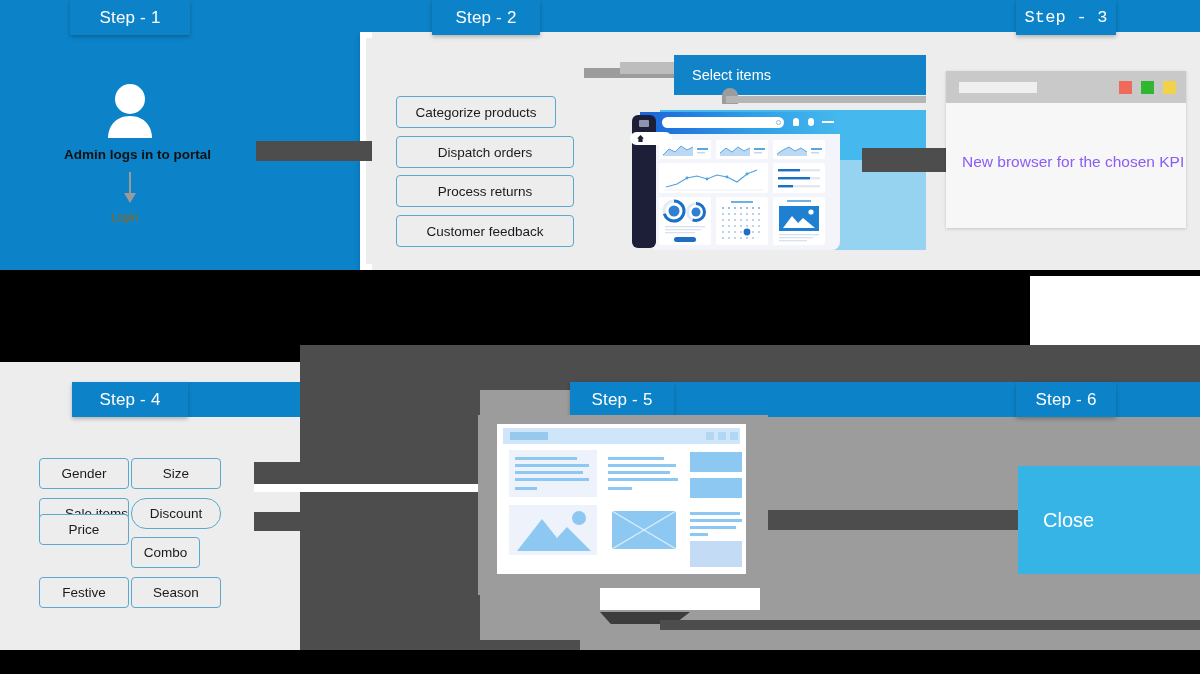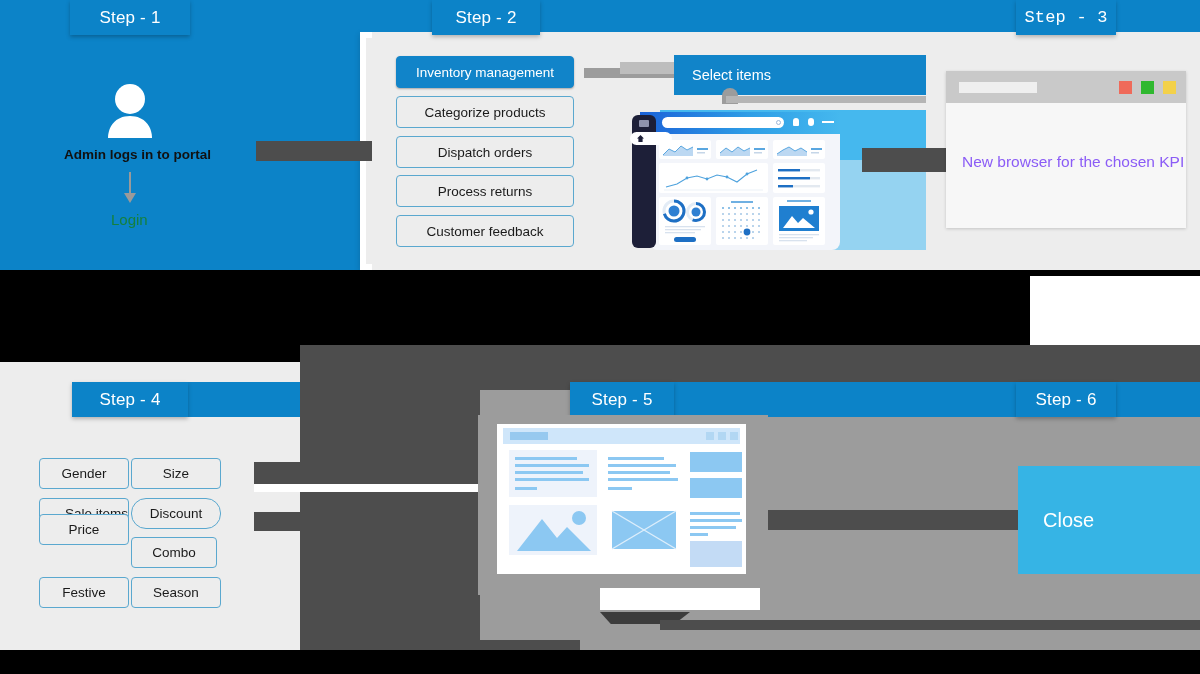--- a/index.html
+++ b/index.html
@@ -41,22 +41,22 @@
   .person-icon { position: absolute; }
   .s1-caption {
     position: absolute;
     color: #111111;
     font-size: 13.5px;
     font-weight: 700;
     white-space: nowrap;
   }
   .s1-login {
     position: absolute;
-    color: #15803d;
-    font-size: 15px;
+    color: #a16207;
+    font-size: 11px;
     white-space: nowrap;
   }
   .s1-arrow { position: absolute; }
 
   
   .menu-btn {
     position: absolute;
     border: 1px solid #5aa8cf;
     border-radius: 4px;
     background: #ededed;
@@ -204,24 +204,21 @@
   <div class="s1-arrow" style="left:122px;top:172px;width:16px;height:32px;">
     <svg width="16" height="32" viewBox="0 0 16 32">
       <line x1="8" y1="0" x2="8" y2="22" stroke="#9a9a9a" stroke-width="2"></line>
       <polygon points="8,31 2,21 14,21" fill="#9a9a9a"></polygon>
     </svg>
   </div>
   <div class="s1-login" style="left:111px;top:211px;">Login</div>
 
   <div class="conn" style="left:256px;top:141px;width:116px;height:20px;"></div>
 
-  <div class="menu-btn active" style="left:396px;top:56px;width:178px;height:32px;">
-    <span>Inventory management</span>
-  </div>
-  <div class="menu-btn" style="left:396px;top:96px;width:178px;height:32px;">
+  <div class="menu-btn" style="left:396px;top:96px;width:160px;height:32px;">
     <span>Categorize products</span>
   </div>
   <div class="menu-btn" style="left:396px;top:175px;width:178px;height:32px;">
     <span>Process returns</span>
   </div>
   <div class="menu-btn" style="left:396px;top:136px;width:178px;height:32px;">
     <span>Dispatch orders</span>
   </div>
   <div class="menu-btn" style="left:396px;top:215px;width:178px;height:32px;">
     <span>Customer feedback</span>
@@ -434,21 +431,21 @@
   </div>
   <div class="menu-btn" style="left:39px;top:498px;width:90px;height:31px;justify-content:flex-end;">
     <span>Sale items</span>
   </div>
   <div class="menu-btn" style="left:131px;top:498px;width:90px;height:31px;border-radius:15px;">
     <span>Discount</span>
   </div>
   <div class="menu-btn" style="left:39px;top:514px;width:90px;height:31px;">
     <span>Price</span>
   </div>
-  <div class="menu-btn" style="left:131px;top:537px;width:86px;height:31px;">
+  <div class="menu-btn" style="left:131px;top:537px;width:69px;height:31px;">
     <span>Combo</span>
   </div>
   <div class="menu-btn" style="left:39px;top:577px;width:90px;height:31px;">
     <span>Festive</span>
   </div>
   <div class="menu-btn" style="left:131px;top:577px;width:90px;height:31px;">
     <span>Season</span>
   </div>
 
   <div class="conn" style="left:254px;top:462px;width:226px;height:22px;"></div>

